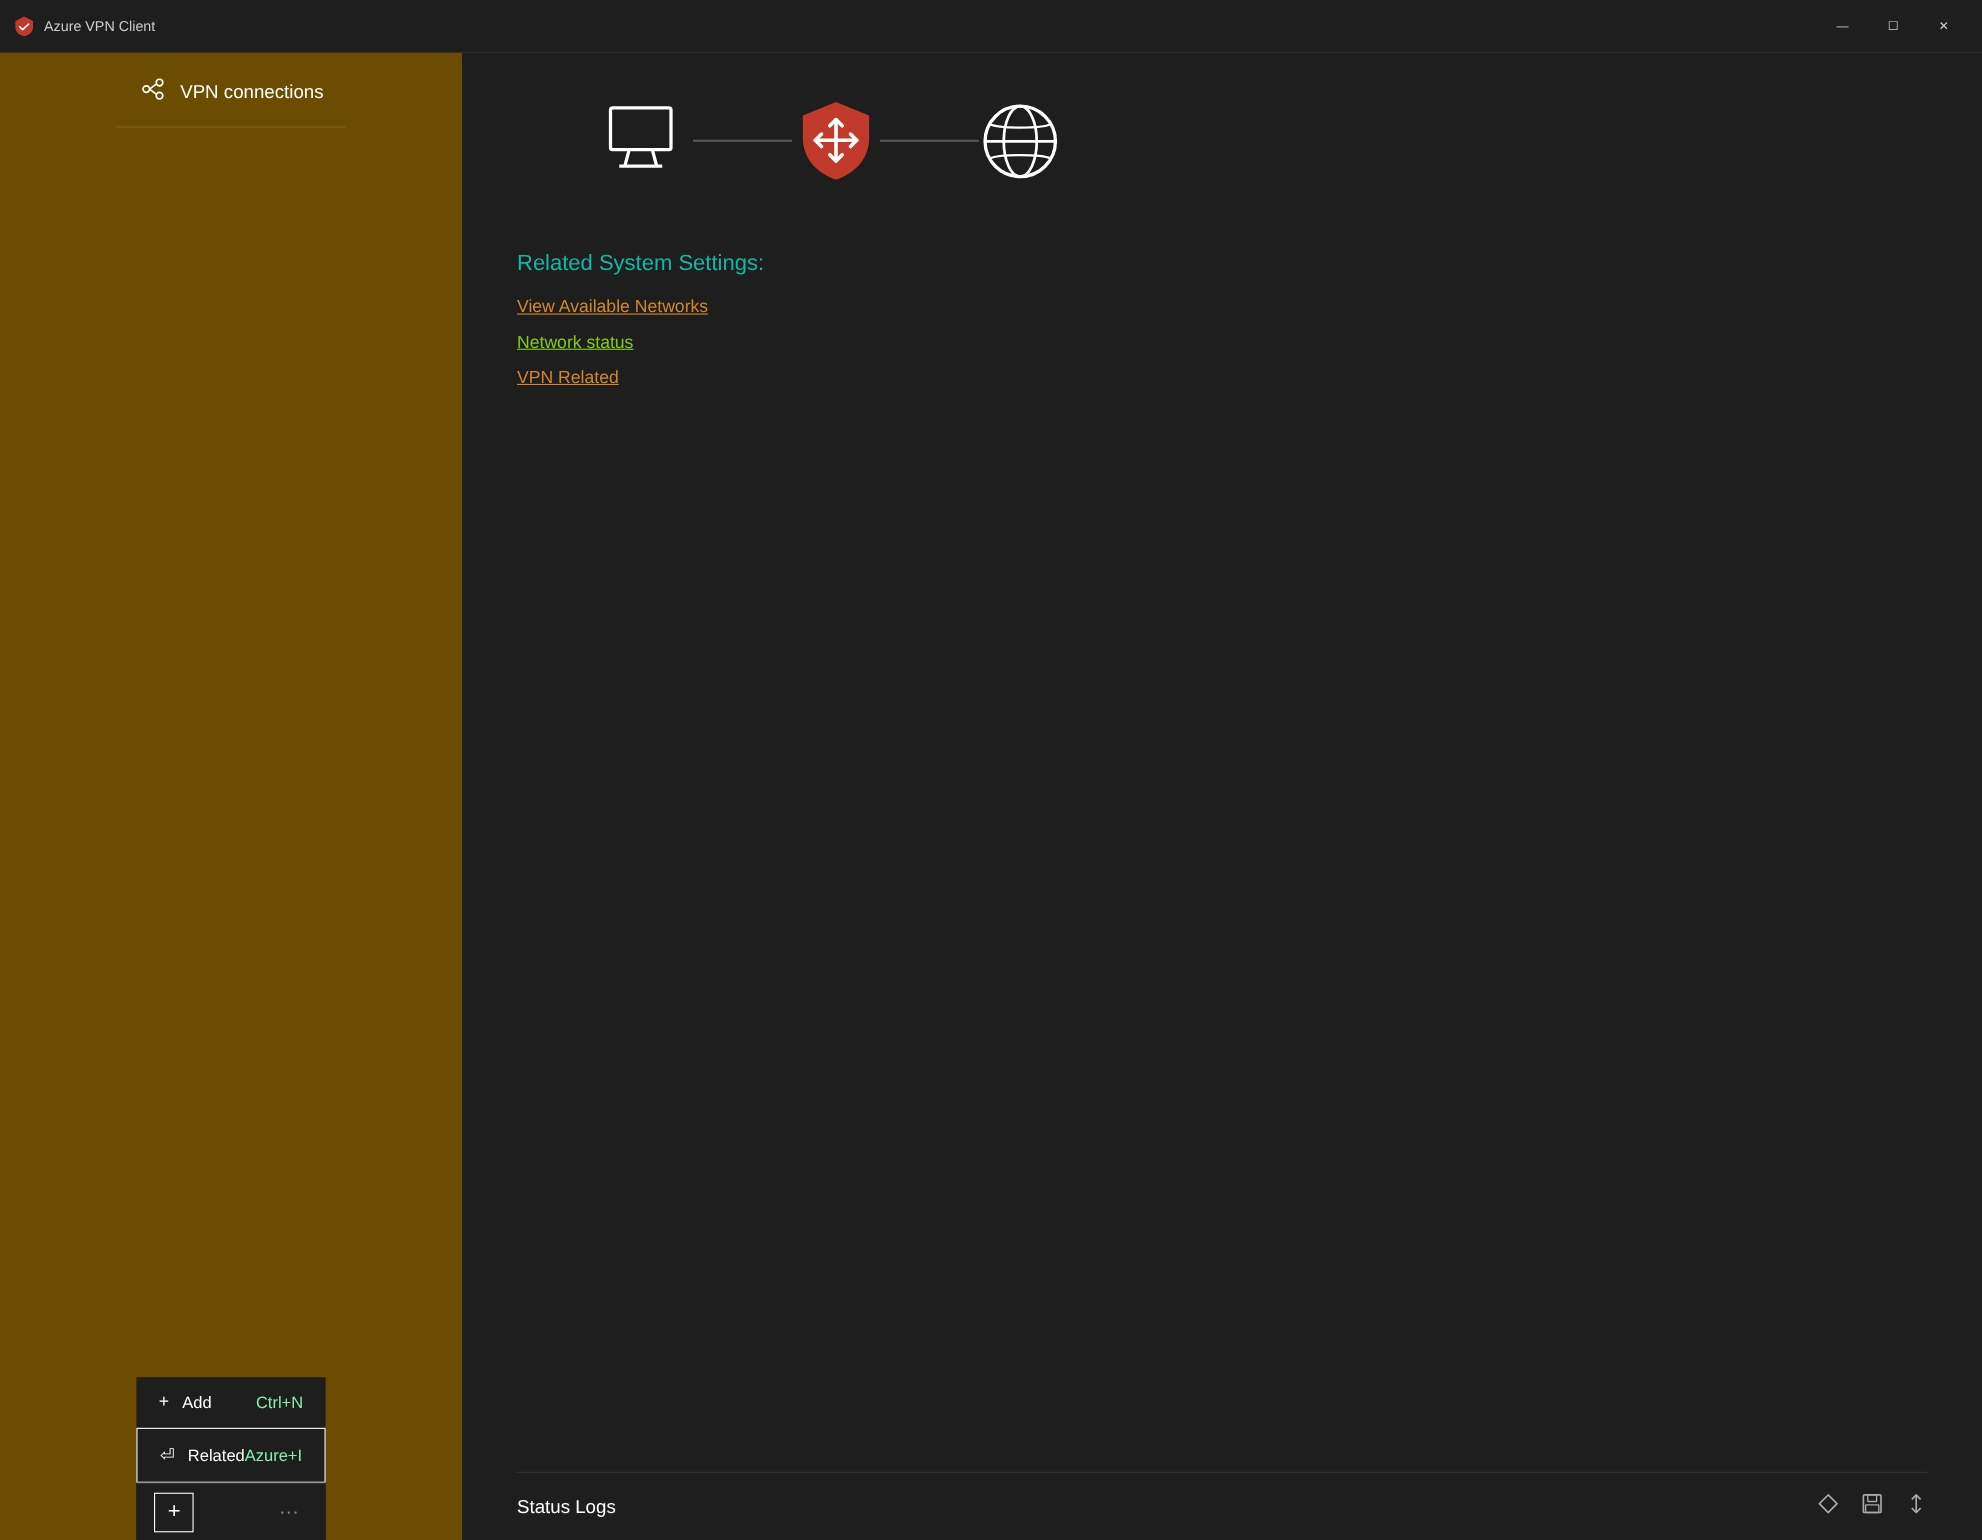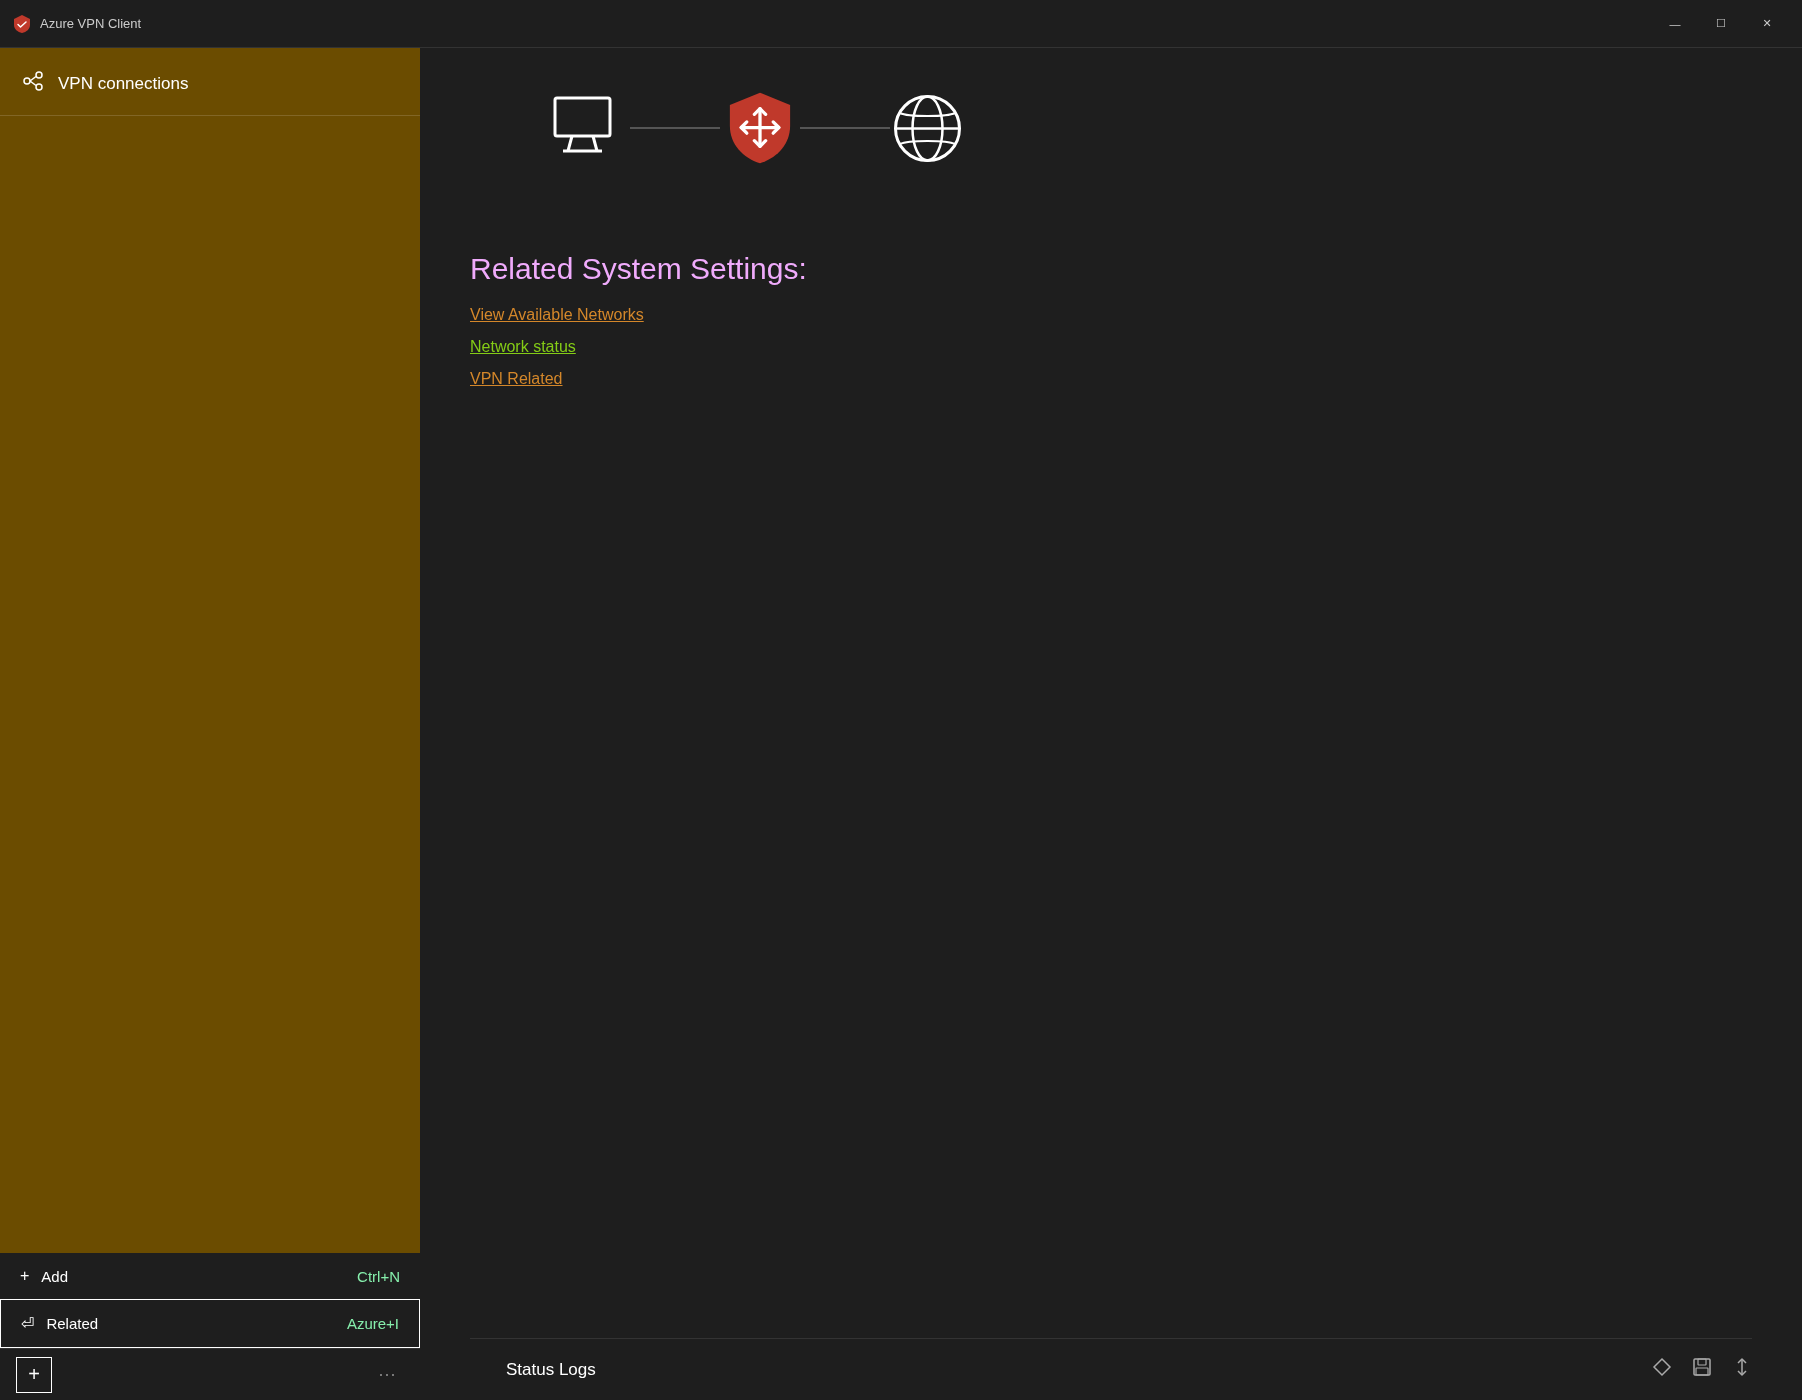--- a/index.html
+++ b/index.html
@@ -64,20 +64,21 @@
       overflow: hidden;
     }
 
     
     .sidebar {
       width: 420px;
       background: #6b4c00;
       display: flex;
       flex-direction: column;
       flex-shrink: 0;
+      align-items: center;
     }
 
     .sidebar-header {
       padding: 20px 20px 16px 20px;
       display: flex;
       align-items: center;
       gap: 12px;
       border-bottom: 1px solid rgba(255,255,255,0.15);
     }
 
@@ -215,24 +216,23 @@
     }
 
     
     .globe-icon svg {
       width: 75px;
       height: 75px;
     }
 
     
     .related-settings-title {
-      font-size: 30px;
-      color: #f0abfc;
+      font-size: 20px;
+      color: #14b8a6;
       margin-bottom: 20px;
-      margin-top: 24px;
     }
 
     .settings-link {
       display: block;
       color: #d4872a;
       font-size: 16px;
       text-decoration: underline;
       cursor: pointer;
       margin-bottom: 14px;
     }
@@ -243,21 +243,20 @@
       display: flex;
       align-items: center;
       padding: 18px 0;
       border-top: 1px solid #333;
     }
 
     .status-logs-title {
       font-size: 17px;
       color: #fff;
       flex: 1;
-      margin-left: 36px;
     }
 
     .status-logs-icons {
       display: flex;
       gap: 20px;
       align-items: center;
     }
 
     .status-log-icon {
       color: #aaa;

